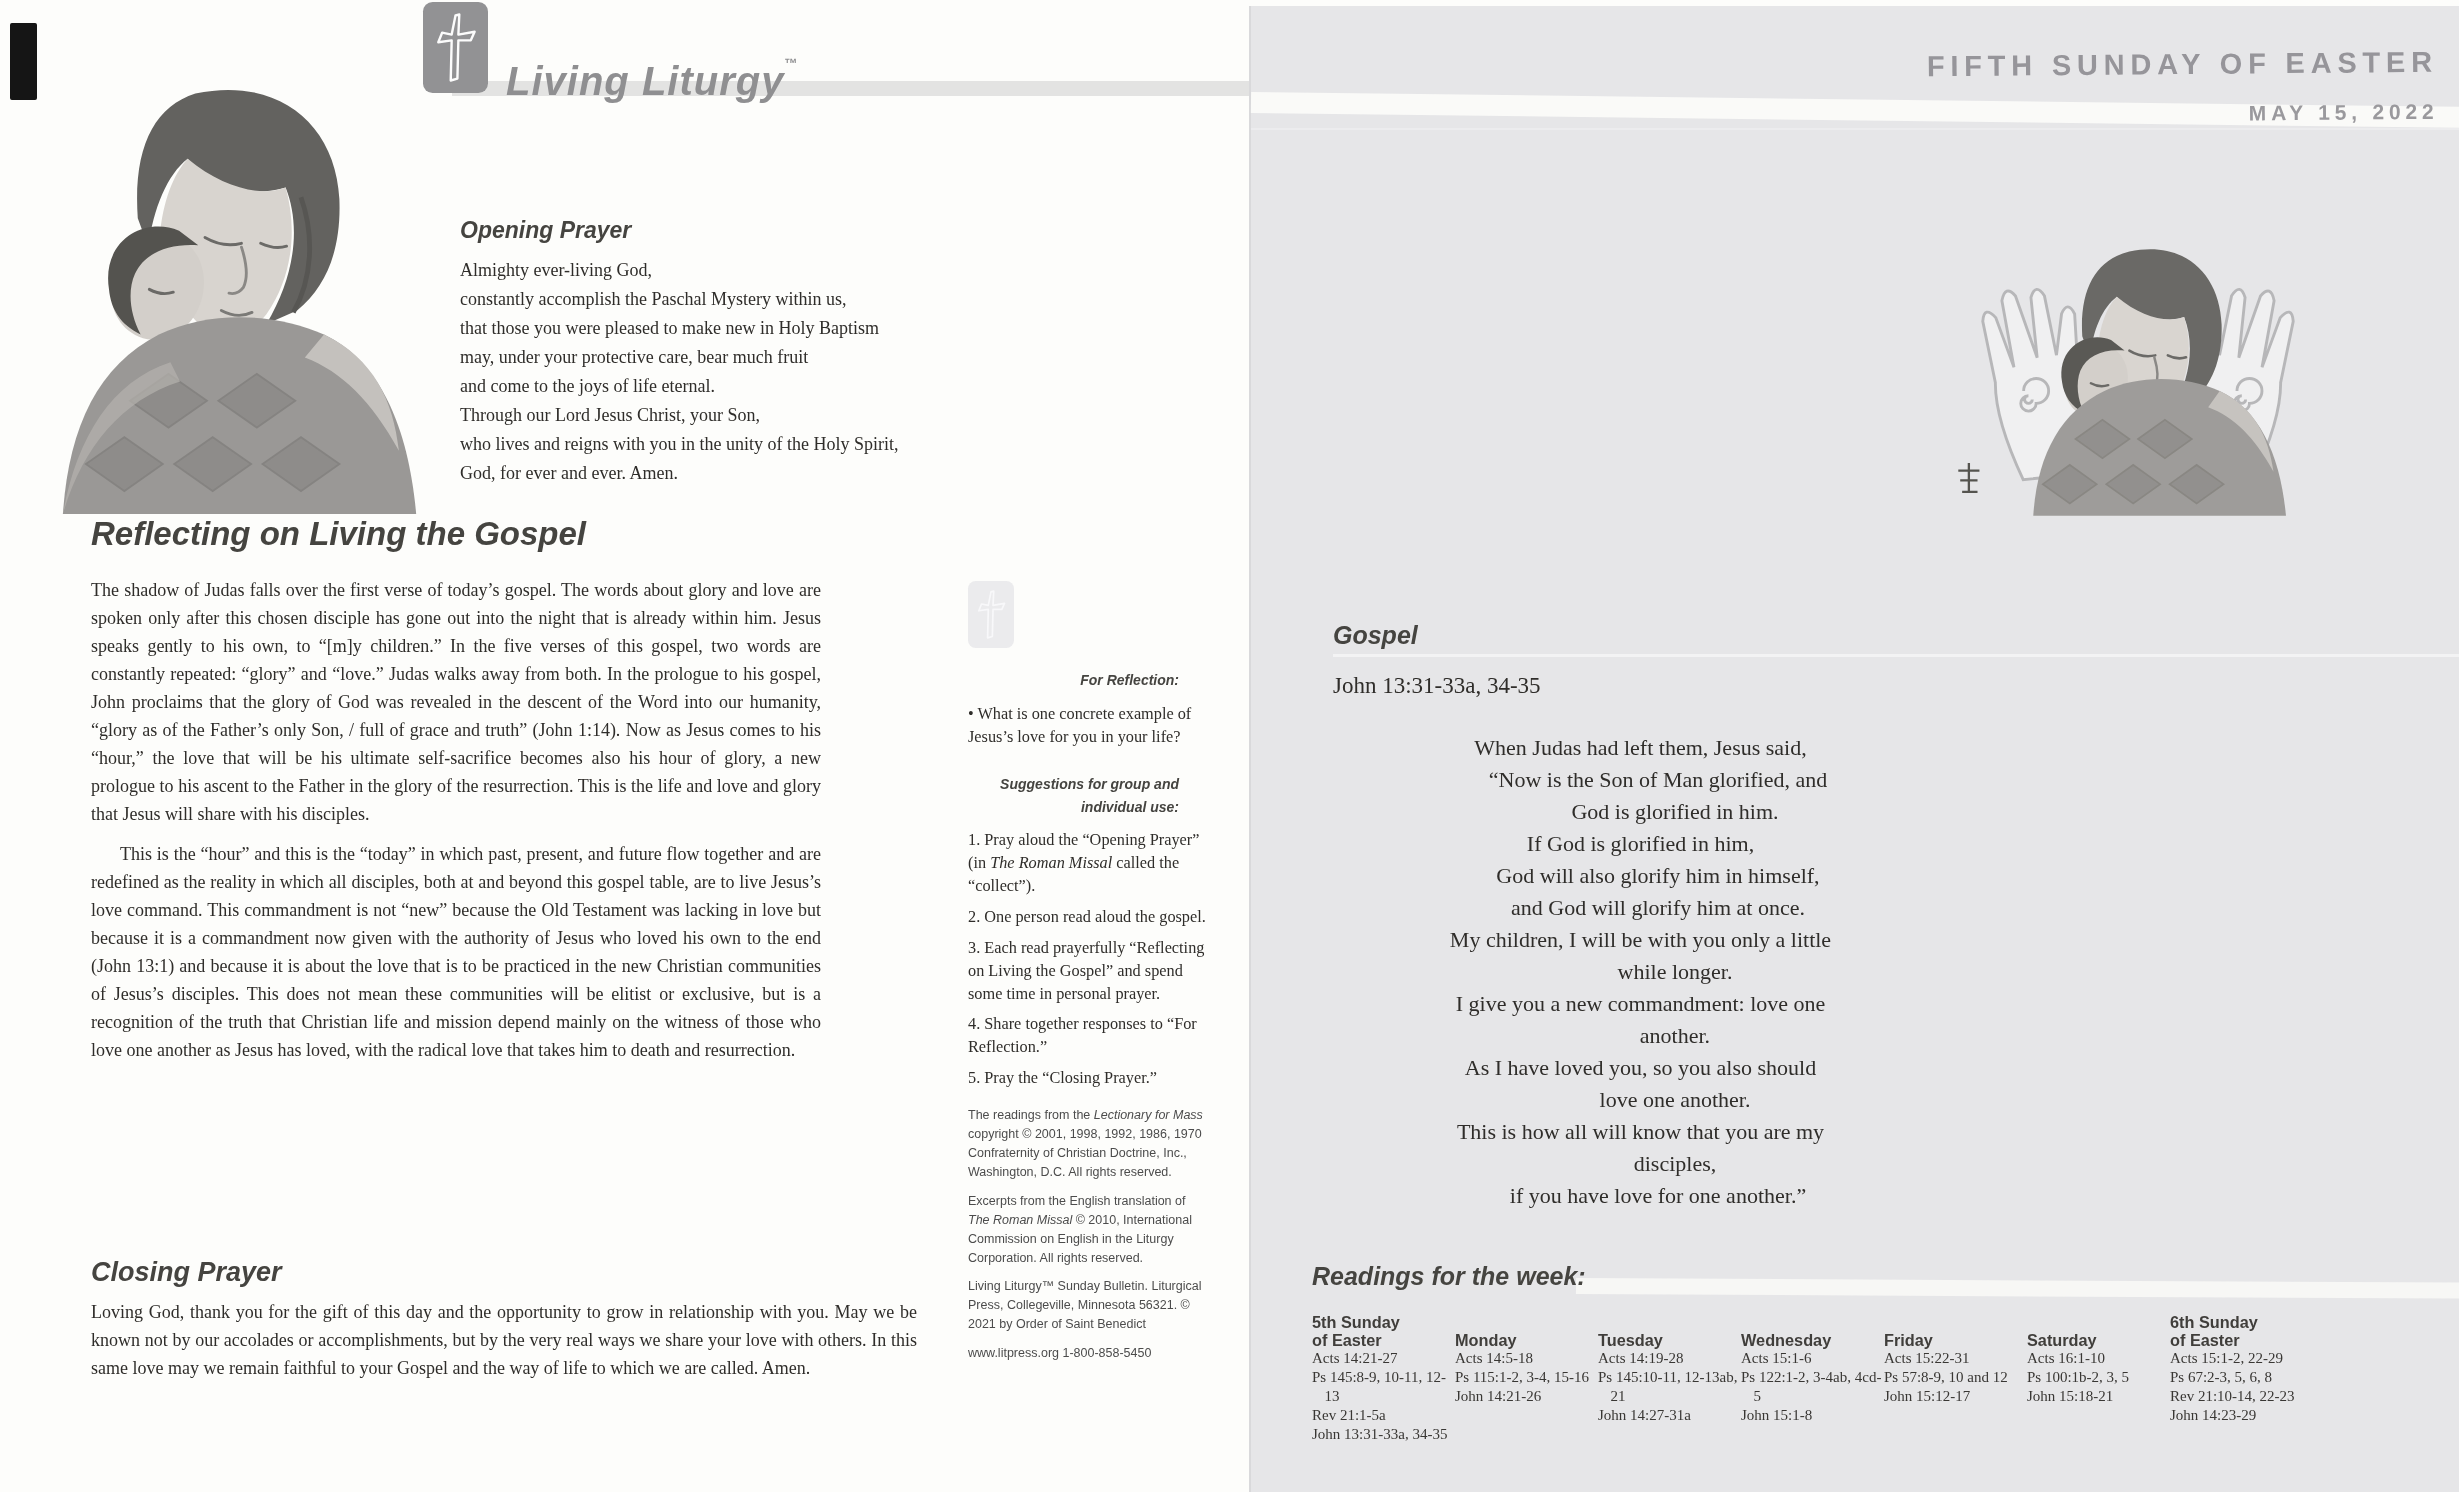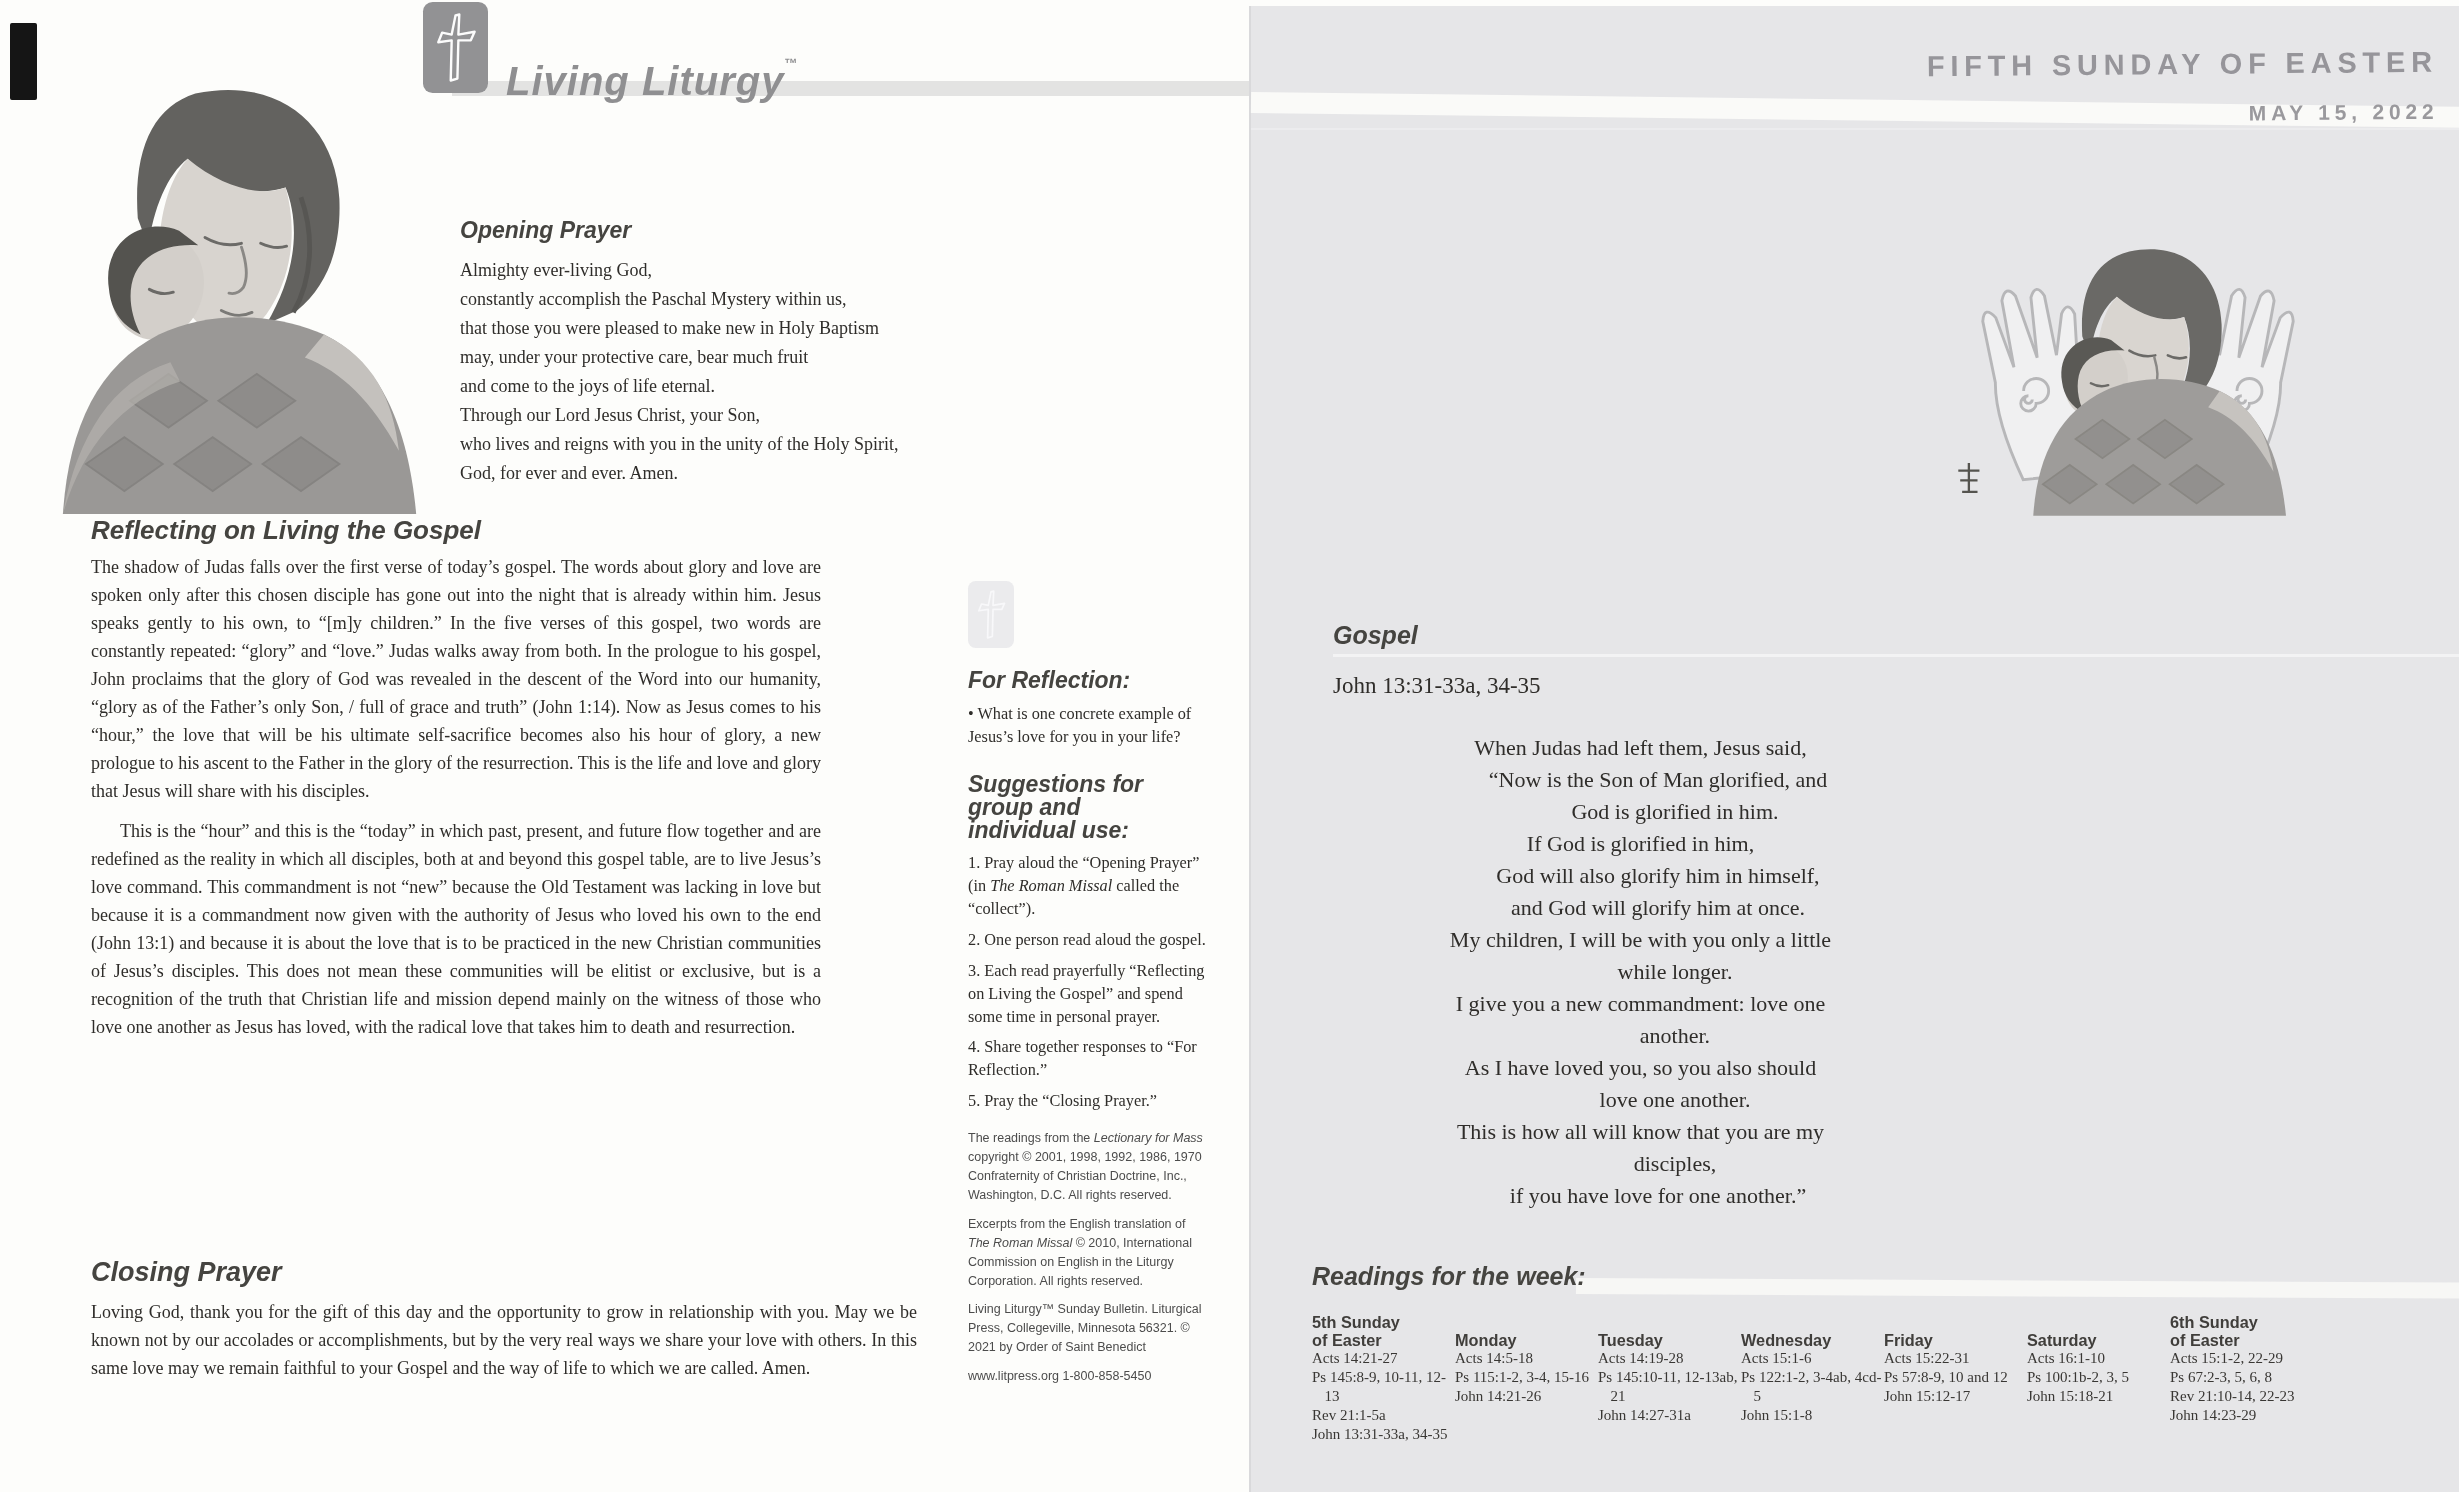--- a/index.html
+++ b/index.html
@@ -30,32 +30,32 @@
           color:#454440;margin:0;}
 
   
   .left-illus{position:absolute;left:53px;top:82px;width:375px;height:432px;}
   .opening{position:absolute;left:460px;top:217px;width:634px;}
   .opening h2{font-size:23px;margin-bottom:11.5px;}
   .prayer-line{font-size:18px;line-height:29px;}
   .amen{font-weight:normal;}
 
   .reflecting{position:absolute;left:91px;top:515px;width:730px;}
-  .reflecting h2{font-size:26px;margin-bottom:7px;}
+  .reflecting h2{font-size:33px;margin-bottom:23px;}
   .bodypara{font-size:18px;line-height:28px;text-align:justify;margin:0;}
   .para2{margin-top:11.5px;text-indent:29px;}
 
   .closing{position:absolute;left:91px;top:1257px;width:826px;}
   .closing h2{font-size:27px;margin-bottom:9.6px;}
 
   
   .middle{position:absolute;left:968px;top:581px;width:240px;}
   .faded-badge{width:46px;height:67px;background:#ebebed;border-radius:7.7px;margin-bottom:21px;
                display:flex;align-items:center;justify-content:center;}
-  .middle h3{font-size:23px;line-height:23px;margin:0 0 9.6px 0;max-width:211px;}
+  .middle h3{font-size:14px;line-height:23px;margin:0 0 9.6px 0;max-width:211px;text-align:right;}
   .mid-serif{font-size:16.3px;line-height:23px;margin:0 0 7.7px 0;}
   .sugg-head{margin-top:25px !important;}
   .credits{margin-top:17.3px;font-family:"Liberation Sans","DejaVu Sans",sans-serif;
            font-size:12.5px;line-height:19px;color:#4c4c4c;}
   .credit{margin:0 0 9.6px 0;}
 
   
   .masthead{position:absolute;right:21px;top:48px;text-align:right;z-index:3;
             font-family:"Liberation Sans","DejaVu Sans",sans-serif;font-weight:bold;
             transform:rotate(-0.5deg);}

